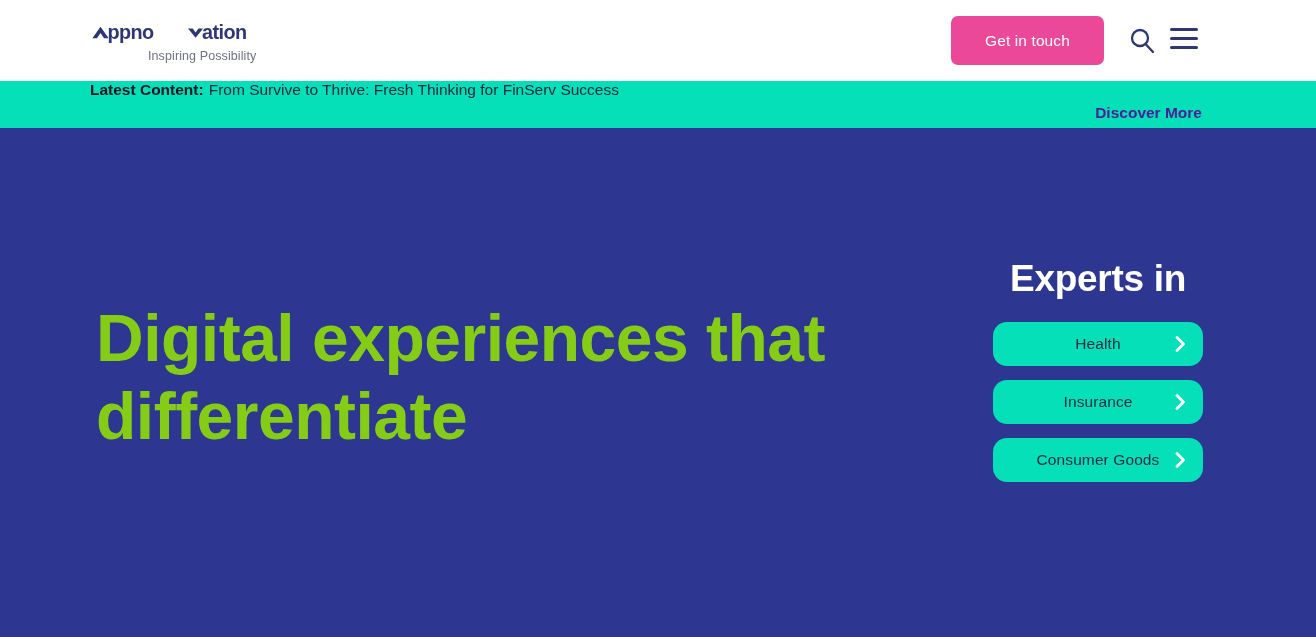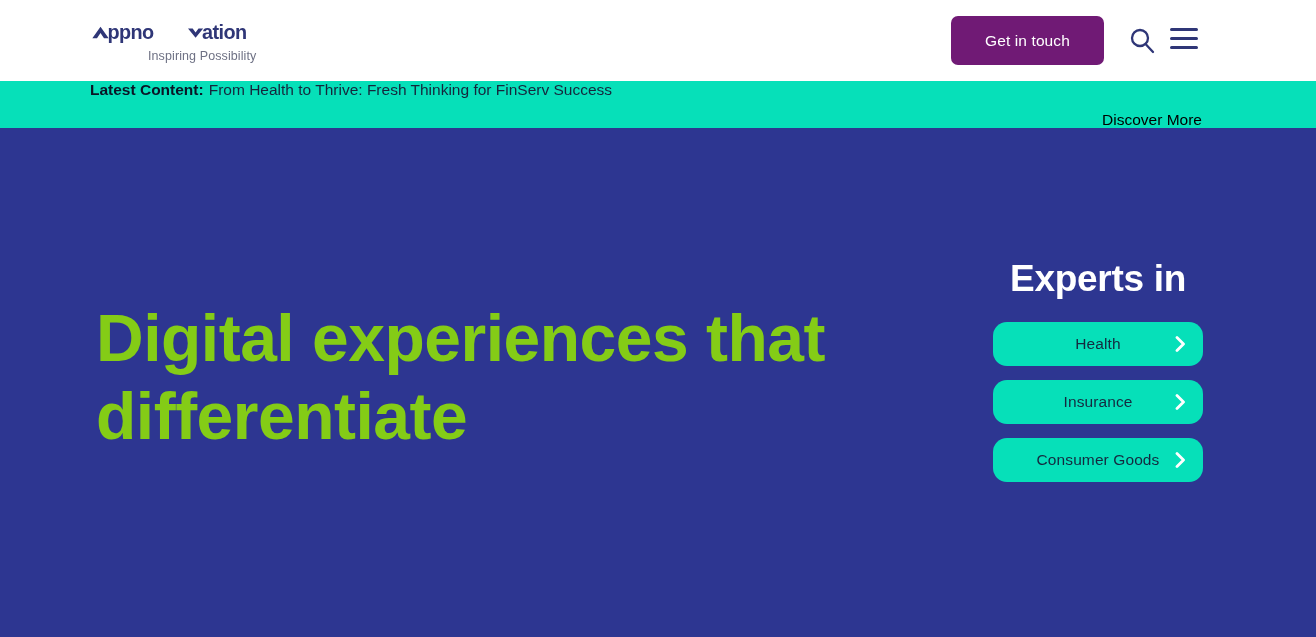--- a/index.html
+++ b/index.html
@@ -32,21 +32,21 @@
     left: 58px; top: 30px;
     font-size: 12.5px;
     color: #6E7184;
     letter-spacing: 0.1px;
     white-space: nowrap;
   }
   .cta-button {
     position: absolute;
     left: 951px; top: 16px;
     width: 153px; height: 49px;
-    background: #701a75;
+    background: #ec4899;
     border: none;
     border-radius: 7px;
     color: #FFFFFF;
     font-size: 15.5px;
     font-family: "Liberation Sans", sans-serif;
     letter-spacing: 0.1px;
     cursor: pointer;
   }
   .icon-search {
     position: absolute; left: 1127px; top: 26px;
@@ -78,26 +78,26 @@
     height: 47px;
     display: flex; 
     font-size: 15.5px;
     color: #10203A;
     white-space: nowrap;
   }
   .banner-label { font-weight: bold; margin-right: 5px; color: #0B1526; }
   .banner-title { font-weight: normal; color: #16263C; }
   .banner-link {
     position: absolute;
-    right: 114px; top: 15px;
+    right: 114px; top: 8px;
     height: 47px;
     display: flex; align-items: center;
     font-size: 15.5px;
-    font-weight: normal;
-    color: #000000;
+    font-weight: bold;
+    color: #4c1d95;
     text-decoration: none;
     white-space: nowrap;
     cursor: pointer;
   }
 
   
   .hero {
     position: absolute;
     top: 128px; left: 0;
     width: 1316px; height: 509px;
@@ -187,21 +187,21 @@
     <div class="icon-menu">
       <span></span>
       <span></span>
       <span></span>
     </div>
   </div>
 
   <div class="banner">
     <div class="banner-text">
       <span class="banner-label">Latest Content:</span>
-      <span class="banner-title">From Health to Thrive: Fresh Thinking for FinServ Success</span>
+      <span class="banner-title">From Survive to Thrive: Fresh Thinking for FinServ Success</span>
     </div>
     <a class="banner-link" href="#">Discover More</a>
   </div>
 
   <div class="hero">
 
     <h1 class="hero-heading">Digital experiences that differentiate</h1>
 
     <div class="experts">
       <div class="experts-title">Experts in</div>

